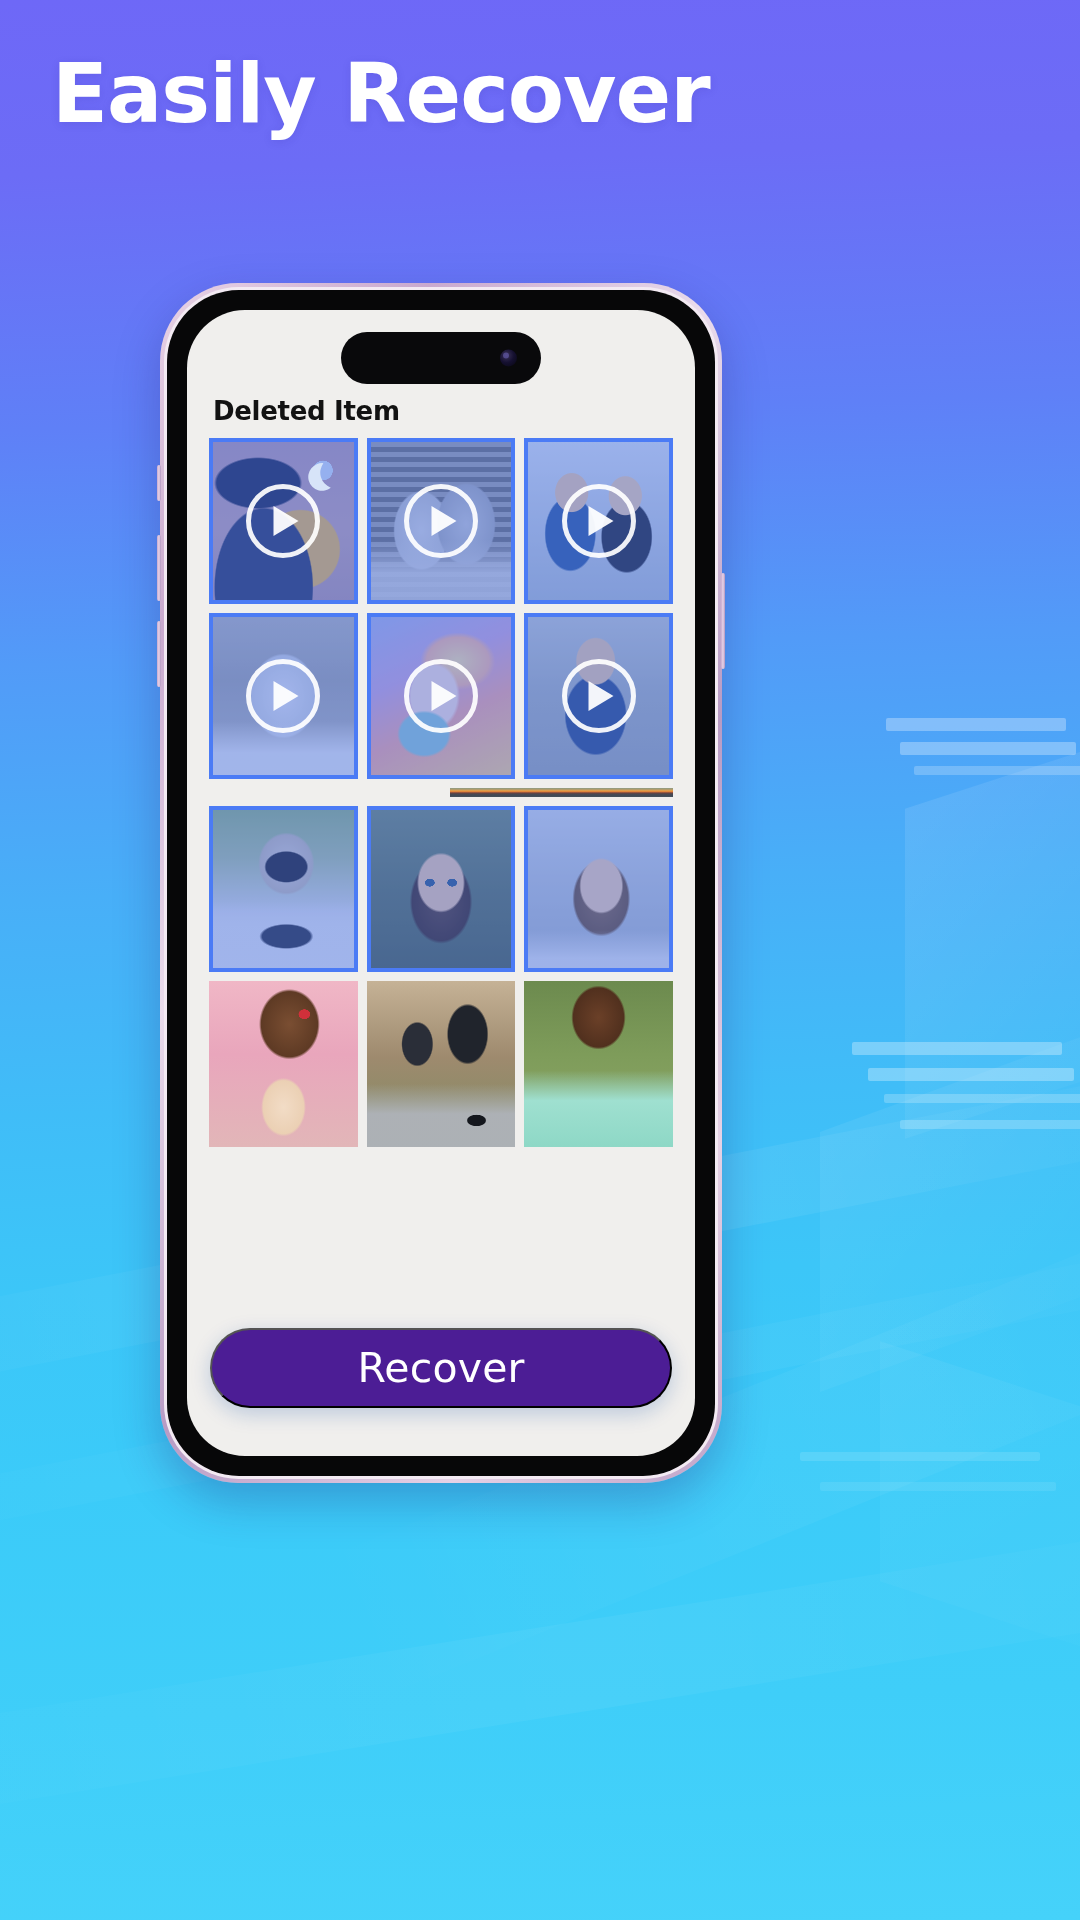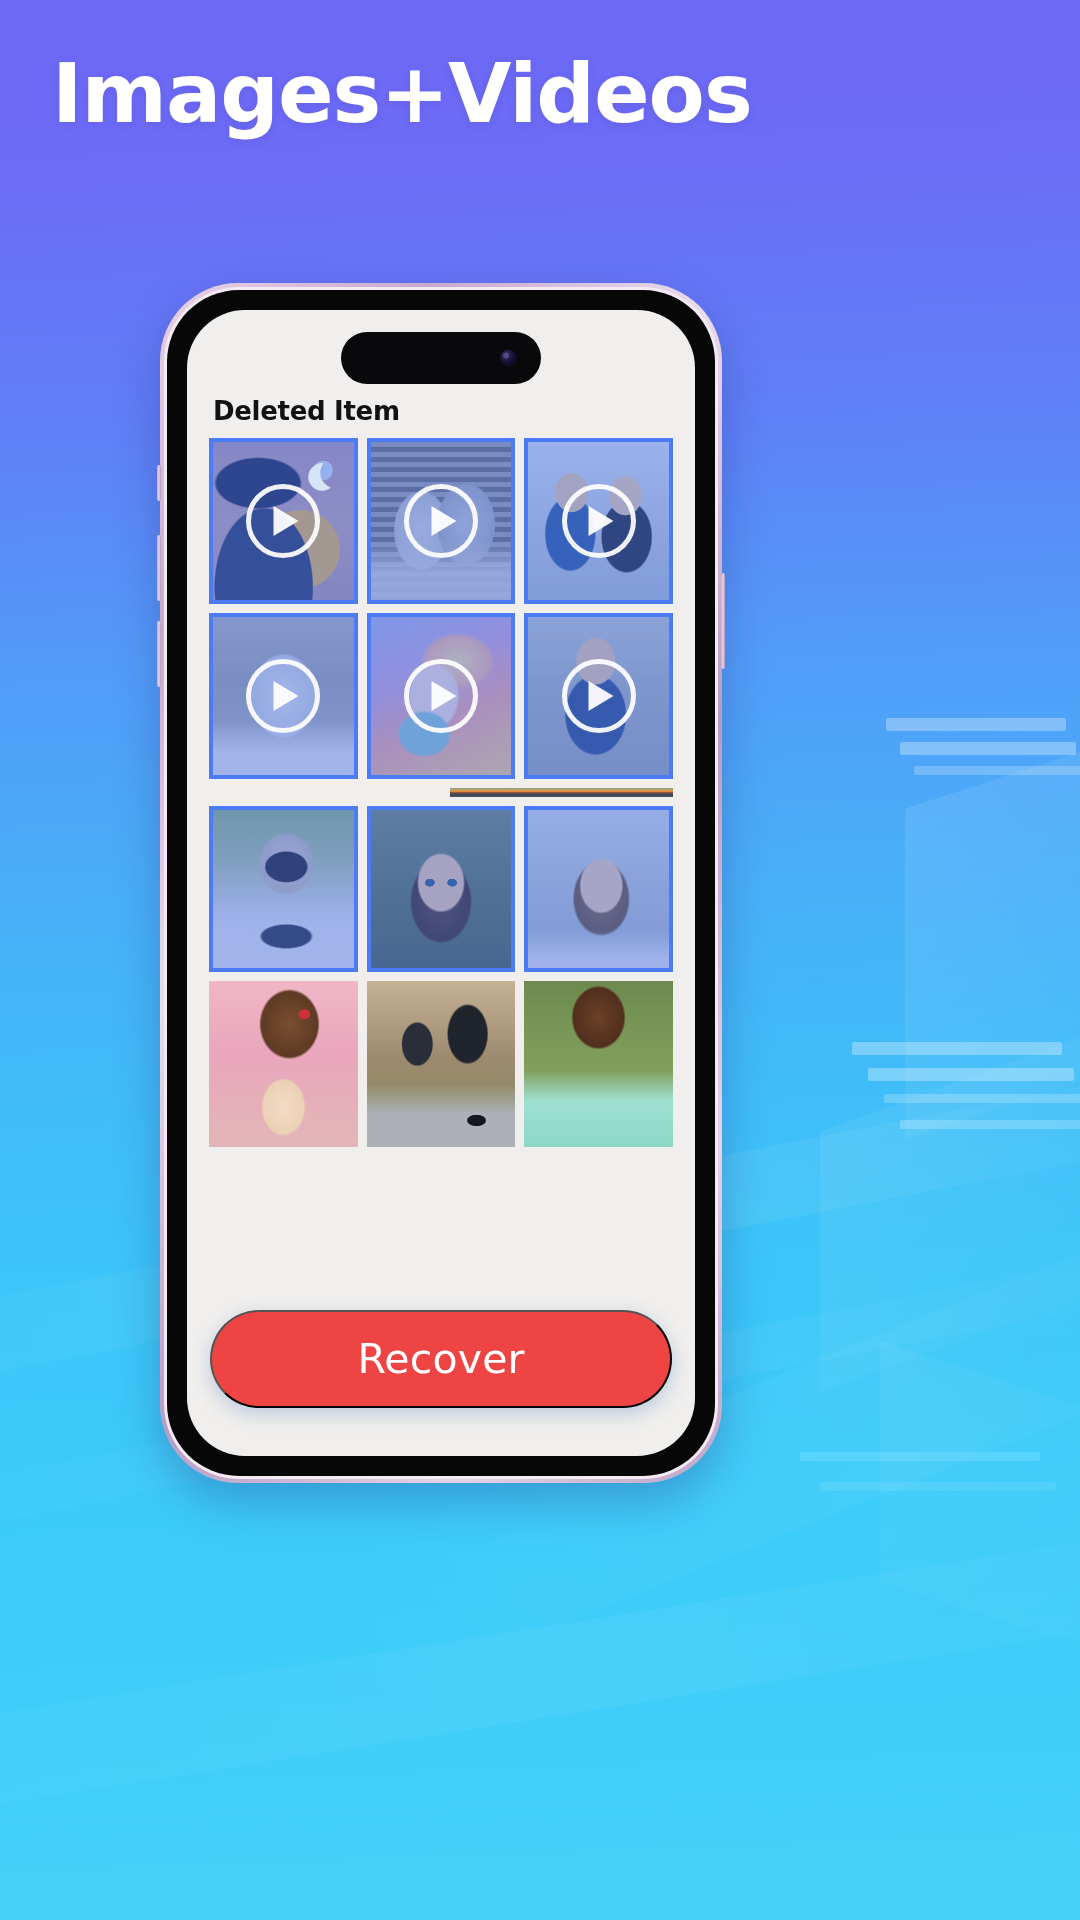--- a/index.html
+++ b/index.html
@@ -157,22 +157,22 @@
   .play.small:after { border-left-width:22px; border-top-width:13px; border-bottom-width:13px; }
 
   
   .moon {
     position:absolute; right:20px; top:18px; width:34px; height:34px; z-index:6;
   }
 
   
   #recover {
     position:absolute; left:50%; transform:translateX(-50%);
-    bottom:48px; width:462px; height:98px; border-radius:49px;
-    background:#ef4444;
+    bottom:48px; width:462px; height:80px; border-radius:49px;
+    background:#4c1d95;
     display:flex; align-items:center; justify-content:center;
     color:#FFFFFF; font-size:41px; font-weight:400;
     font-family:"DejaVu Sans", sans-serif;
     z-index:20; letter-spacing:0.2px;
     box-shadow:0 6px 20px rgba(10,70,160,0.22);
   }
 </style>
 </head>
 <body>
 
@@ -197,21 +197,21 @@
     <div class="stripe" style="left:16px;top:26px;width:206px;"></div>
     <div class="stripe thin" style="left:32px;top:52px;width:200px;"></div>
     <div class="stripe thin" style="left:48px;top:78px;width:194px;"></div>
   </div>
   <div class="stripe-group" style="left:800px;top:1452px;">
     <div class="stripe thin" style="left:0;top:0;width:240px;opacity:.55;"></div>
     <div class="stripe thin" style="left:20px;top:30px;width:236px;opacity:.40;"></div>
   </div>
 
   <div id="headline">
-    <span class="ln">Images+Videos</span>
+    <span class="ln">Easily Recover</span>
   </div>
 
   <div id="phone">
     <div class="phone-outer"></div>
     <div class="phone-mid"></div>
     <div class="side-btn sb-silent"></div>
     <div class="side-btn sb-vup"></div>
     <div class="side-btn sb-vdn"></div>
     <div class="side-btn sb-power"></div>
 

